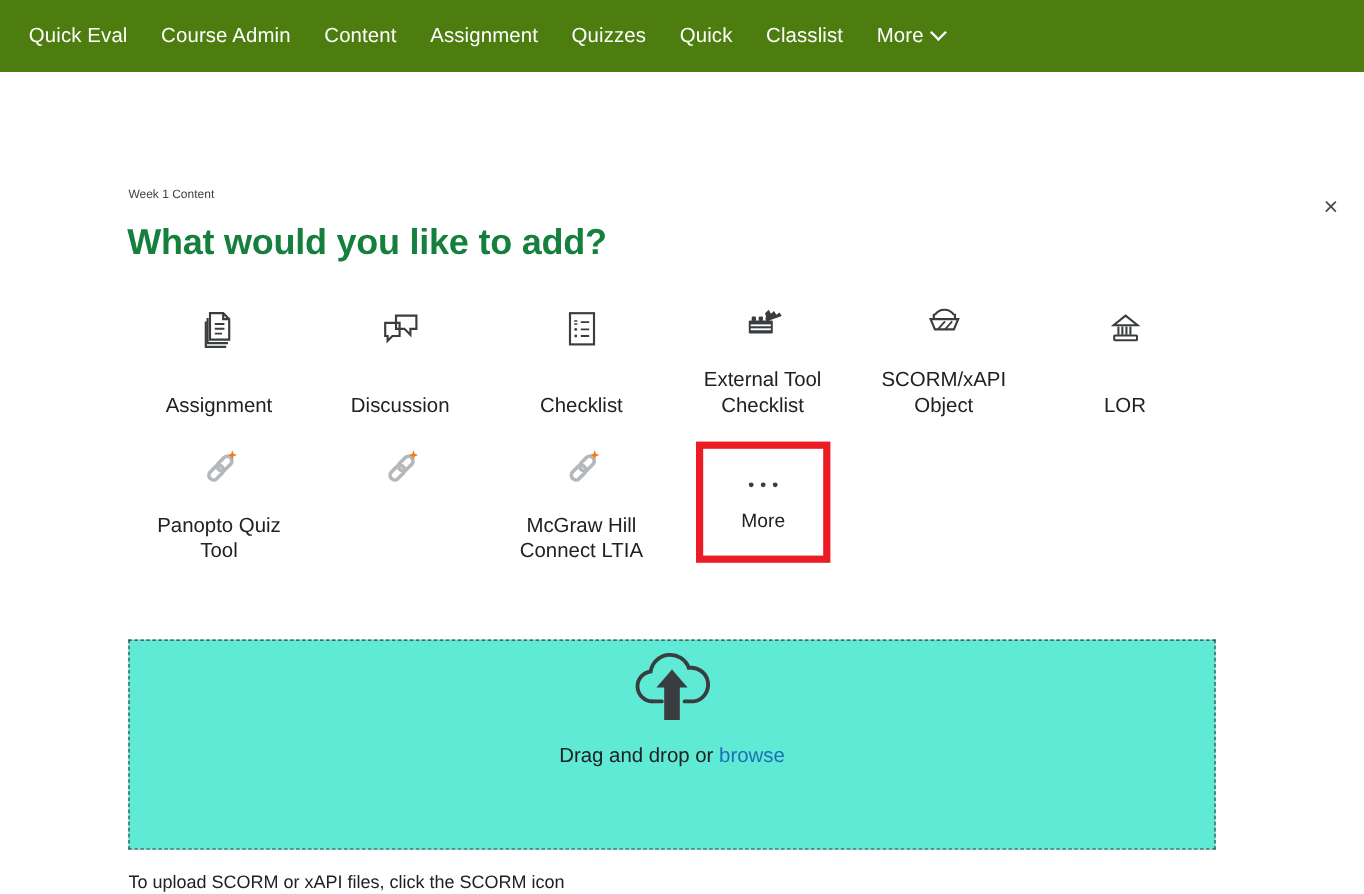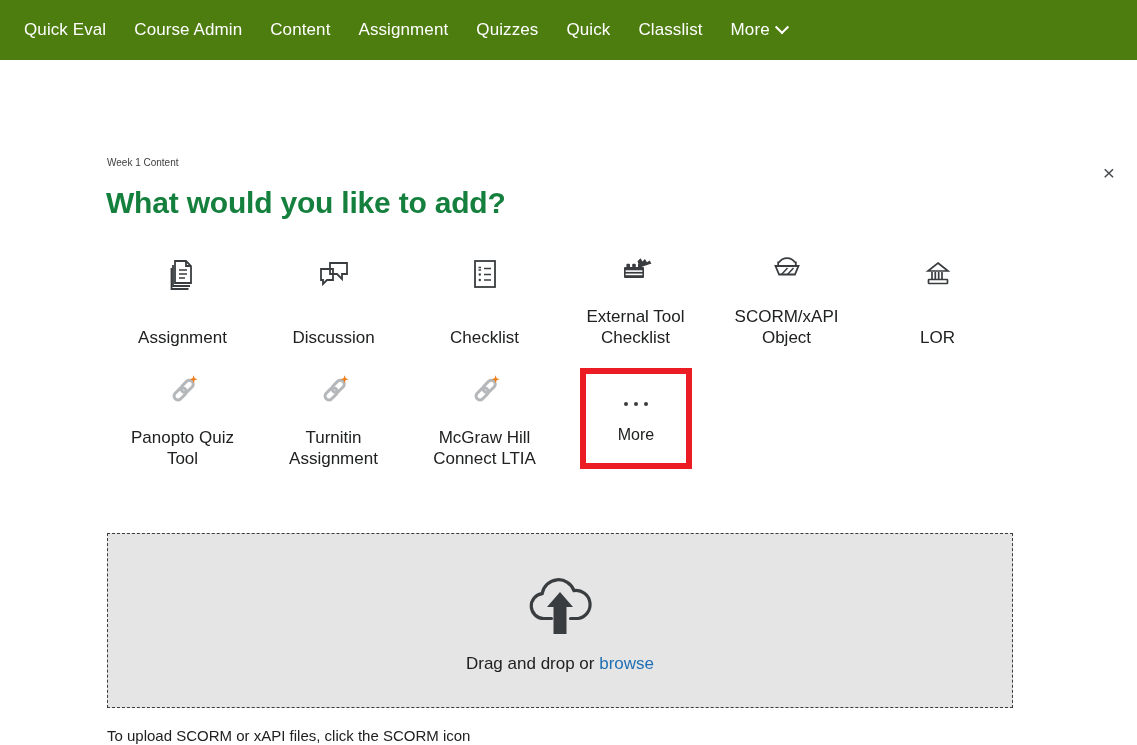--- a/index.html
+++ b/index.html
@@ -138,23 +138,23 @@
 
   
   .dropzone {
     position: absolute;
     left: 107px; top: 473px;
     width: 906px; height: 175px;
     border: 1px dashed #3a3d3f;
     display: flex;
     flex-direction: column;
     align-items: center;
-    justify-content: center;
-    cursor: pointer;
-    background: #e5e5e5;
+    justify-content: flex-start;
+    cursor: pointer;
+    background: #5eead4;
   }
   .dz-text {
     margin-top: 14px;
     font-size: 17px;
     color: #202122;
   }
   .dz-text a {
     color: #1f6fb5;
     text-decoration: none;
     cursor: pointer;
@@ -286,21 +286,20 @@
     <button class="cell tall">
       <span class="ico">
         <svg width="34" height="30" viewBox="0 0 34 30" fill="none">
           <g stroke="#b5b8ba" stroke-width="3" stroke-linecap="round">
             <path d="M9 19.5 l4.8 -4.8 a3.9 3.9 0 0 1 5.5 5.5 l-4.8 4.8 a3.9 3.9 0 0 1 -5.5 -5.5 z"></path>
             <path d="M16 12 l4.8 -4.8 a3.9 3.9 0 0 1 5.5 5.5 l-4.8 4.8 a3.9 3.9 0 0 1 -5.5 -5.5 z"></path>
           </g>
           <path d="M27.6 1.3 l1.05 2.9 l2.9 1.05 l-2.9 1.05 l-1.05 2.9 l-1.05 -2.9 l-2.9 -1.05 l2.9 -1.05 z" fill="#f07d1a"></path>
         </svg>
       </span>
-      <span class="lbl">Turnitin Assignment</span>
     </button>
 
     <button class="cell tall">
       <span class="ico">
         <svg width="34" height="30" viewBox="0 0 34 30" fill="none">
           <g stroke="#b5b8ba" stroke-width="3" stroke-linecap="round">
             <path d="M9 19.5 l4.8 -4.8 a3.9 3.9 0 0 1 5.5 5.5 l-4.8 4.8 a3.9 3.9 0 0 1 -5.5 -5.5 z"></path>
             <path d="M16 12 l4.8 -4.8 a3.9 3.9 0 0 1 5.5 5.5 l-4.8 4.8 a3.9 3.9 0 0 1 -5.5 -5.5 z"></path>
           </g>
           <path d="M27.6 1.3 l1.05 2.9 l2.9 1.05 l-2.9 1.05 l-1.05 2.9 l-1.05 -2.9 l-2.9 -1.05 l2.9 -1.05 z" fill="#f07d1a"></path>

